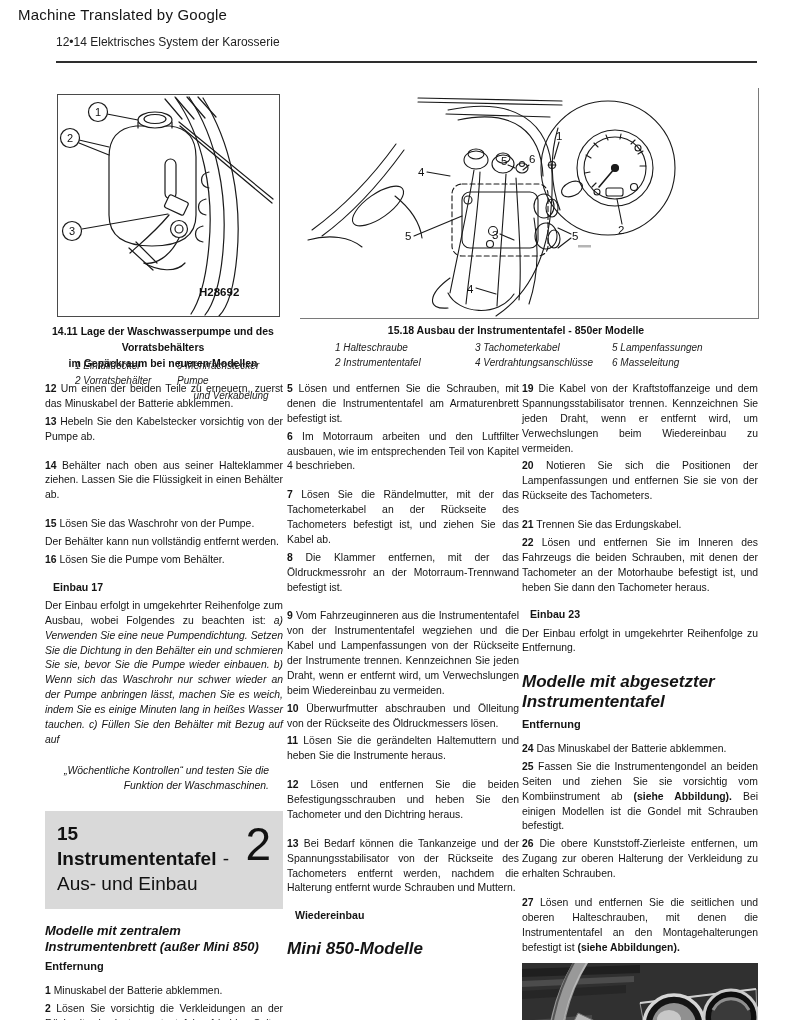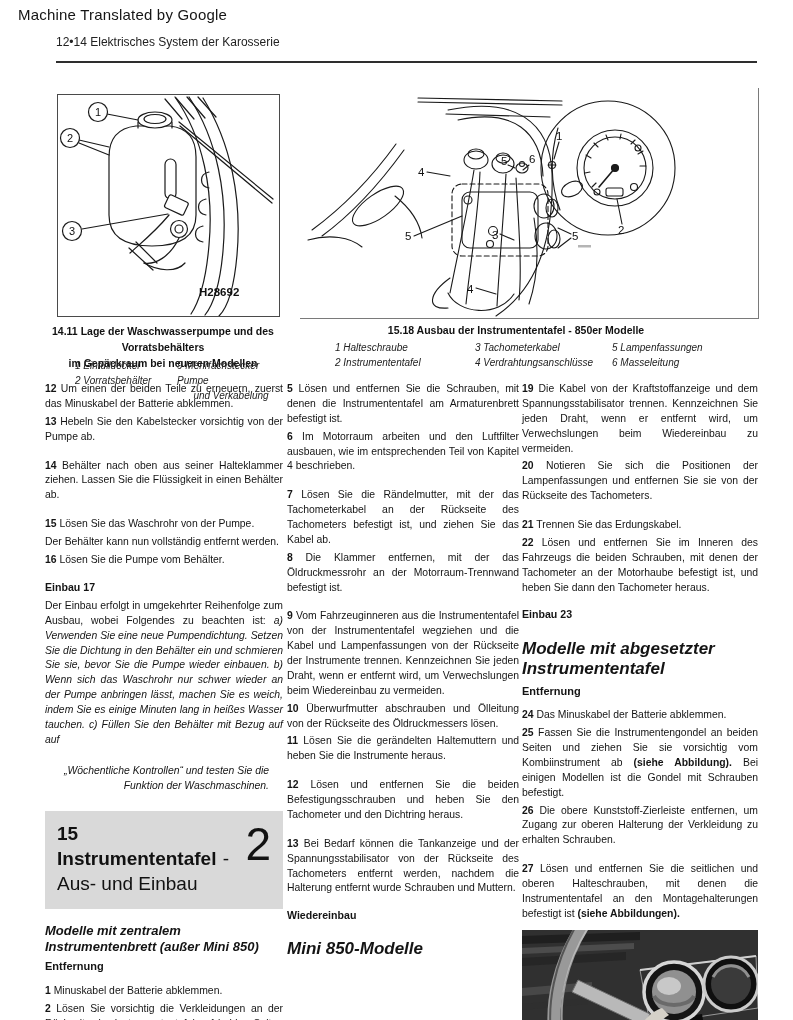--- a/index.html
+++ b/index.html
@@ -29,21 +29,21 @@
   .fig2leg .lc3 { width:120px; }
 
   .col { position:absolute; top:382px; font-size:10.4px; line-height:1.43; text-align:justify; color:#141414; }
   .col1 { left:45px;  width:238px; }
   .col2 { left:287px; width:232px; }
   .col3 { left:522px; width:236px; }
 
   p.step { margin:0 0 3px 0; }
   p.step.gap { margin-top:14px; }
   .b { font-weight:bold; }
-  .runhead { font-weight:bold; font-size:10.6px; margin:12px 0 4px; text-align:left; }
+  .runhead { font-weight:bold; font-size:10.6px; margin:12px 8px 4px; text-align:left; }
   .einbaupara { margin:0; }
   .ital { font-style:italic; }
   .quote { font-style:italic; text-align:right; margin:16px 14px 0; }
 
   .secbox { background:#d9d9d9; margin:18px 0 0; padding:11px 12px 13px; position:relative; min-height:42px; }
   .secbox .title { font-size:19px; line-height:1.3; width:172px; color:#111; }
   .secbox .chapnum { position:absolute; right:12px; top:10px; font-size:46px; line-height:1; color:#111; }
 
   .bigh { font-style:italic; font-weight:bold; font-size:13px; line-height:1.18; margin:14px 0 5px; text-align:left; }
   .bigh2 { font-size:17px; margin-top:16px; }
@@ -259,20 +259,21 @@
     <div class="bigh bigh2">Mini 850-Modelle</div>
 
   </div>
 
   <div class="col col3">
     <p class="step"><span class="b">19</span> <span>Die Kabel von der Kraftstoffanzeige und dem Spannungsstabilisator trennen. Kennzeichnen Sie jeden Draht, wenn er entfernt wird, um Verwechslungen beim Wiedereinbau zu vermeiden.</span></p>
     <p class="step"><span class="b">20</span> <span>Notieren Sie sich die Positionen der Lampenfassungen und entfernen Sie sie von der Rückseite des Tachometers.</span></p>
     <p class="step gap"><span class="b">21</span> <span>Trennen Sie das Erdungskabel.</span></p>
     <p class="step"><span class="b">22</span> <span>Lösen und entfernen Sie im Inneren des Fahrzeugs die beiden Schrauben, mit denen der Tachometer an der Motorhaube befestigt ist, und heben Sie dann den Tachometer heraus.</span></p>
     <div class="runhead">Einbau 23</div>
+    <p class="step"><span>Der Einbau erfolgt in umgekehrter Reihenfolge zu Entfernung.</span></p>
     <div class="bigh bigh2">Modelle mit abgesetzter Instrumententafel</div>
     <div class="subh">Entfernung</div>
     <p class="step"><span class="b">24</span> <span>Das Minuskabel der Batterie abklemmen.</span></p>
     <p class="step"><span class="b">25</span> <span>Fassen Sie die Instrumentengondel an beiden Seiten und ziehen Sie sie vorsichtig vom Kombiinstrument ab</span> <span class="b">(siehe Abbildung).</span> <span>Bei einigen Modellen ist die Gondel mit Schrauben befestigt.</span></p>
     <p class="step"><span class="b">26</span> <span>Die obere Kunststoff-Zierleiste entfernen, um Zugang zur oberen Halterung der Verkleidung zu erhalten Schrauben.</span></p>
     <p class="step gap"><span class="b">27</span> <span>Lösen und entfernen Sie die seitlichen und oberen Halteschrauben, mit denen die Instrumententafel an den Montagehalterungen befestigt ist</span> <span class="b">(siehe Abbildungen).</span></p>
 
     <div class="photo">
       <svg viewBox="0 0 236 146">
         <rect x="0" y="0" width="236" height="146" fill="#303030"></rect>

